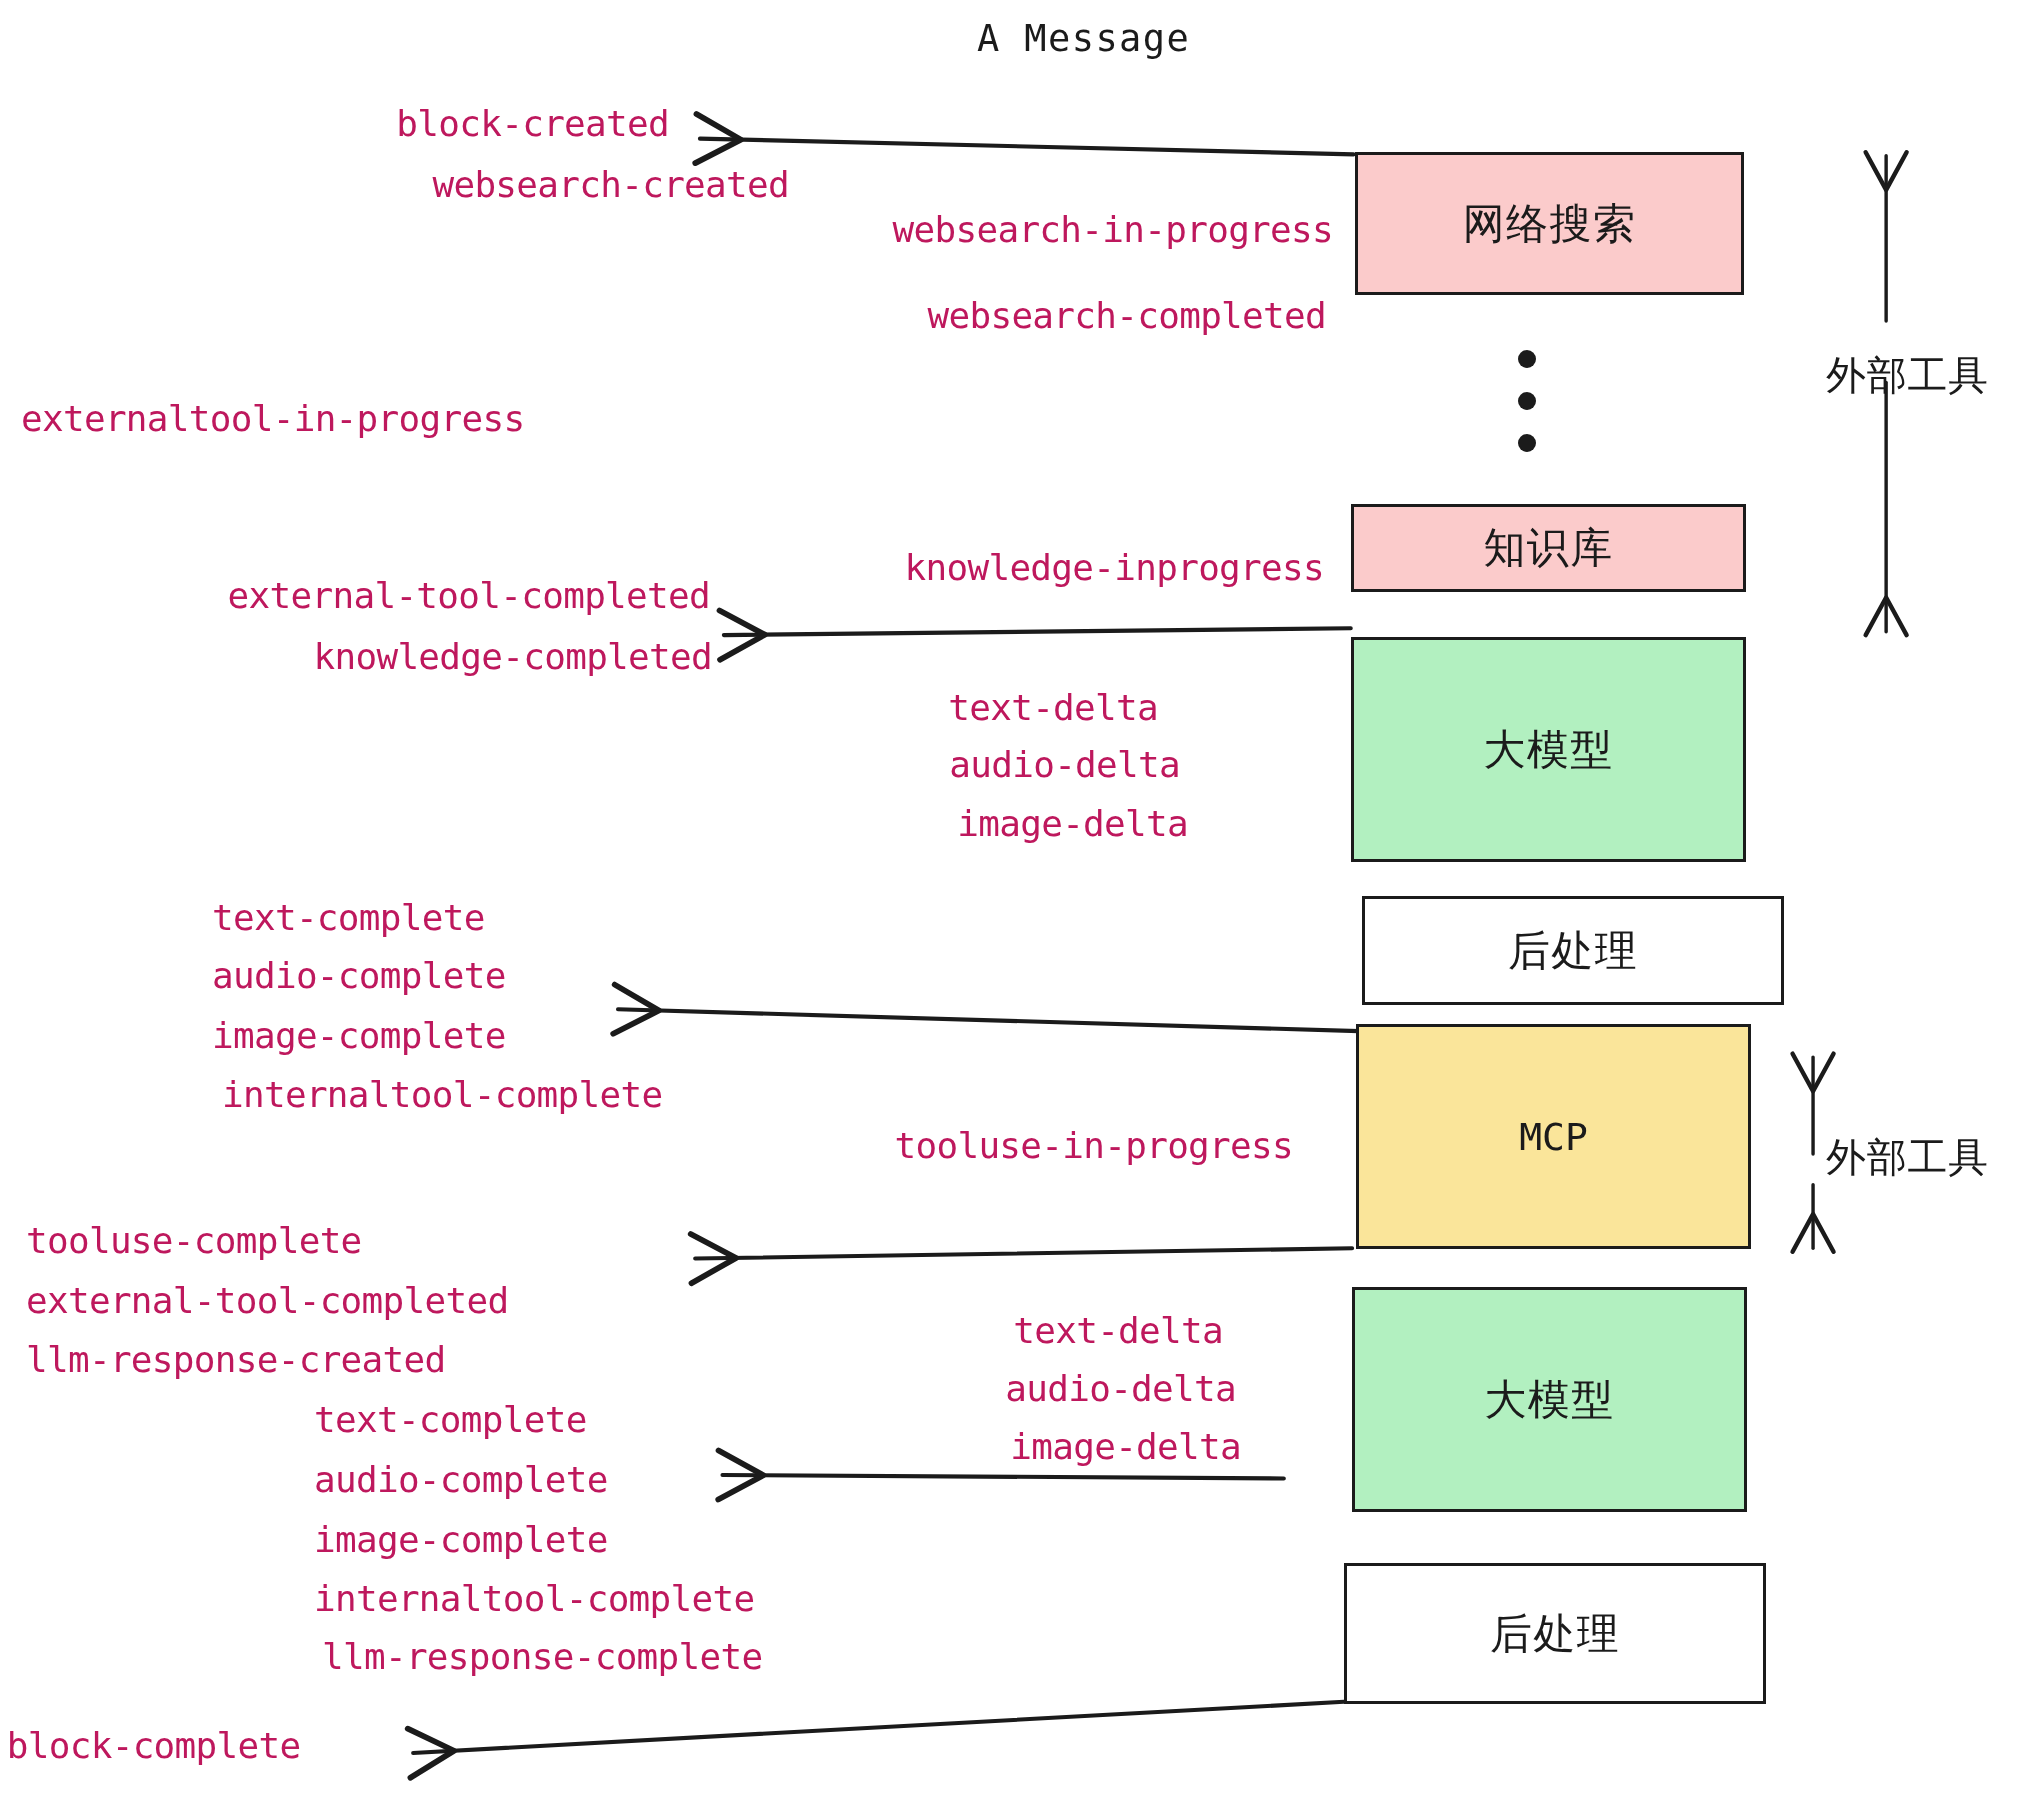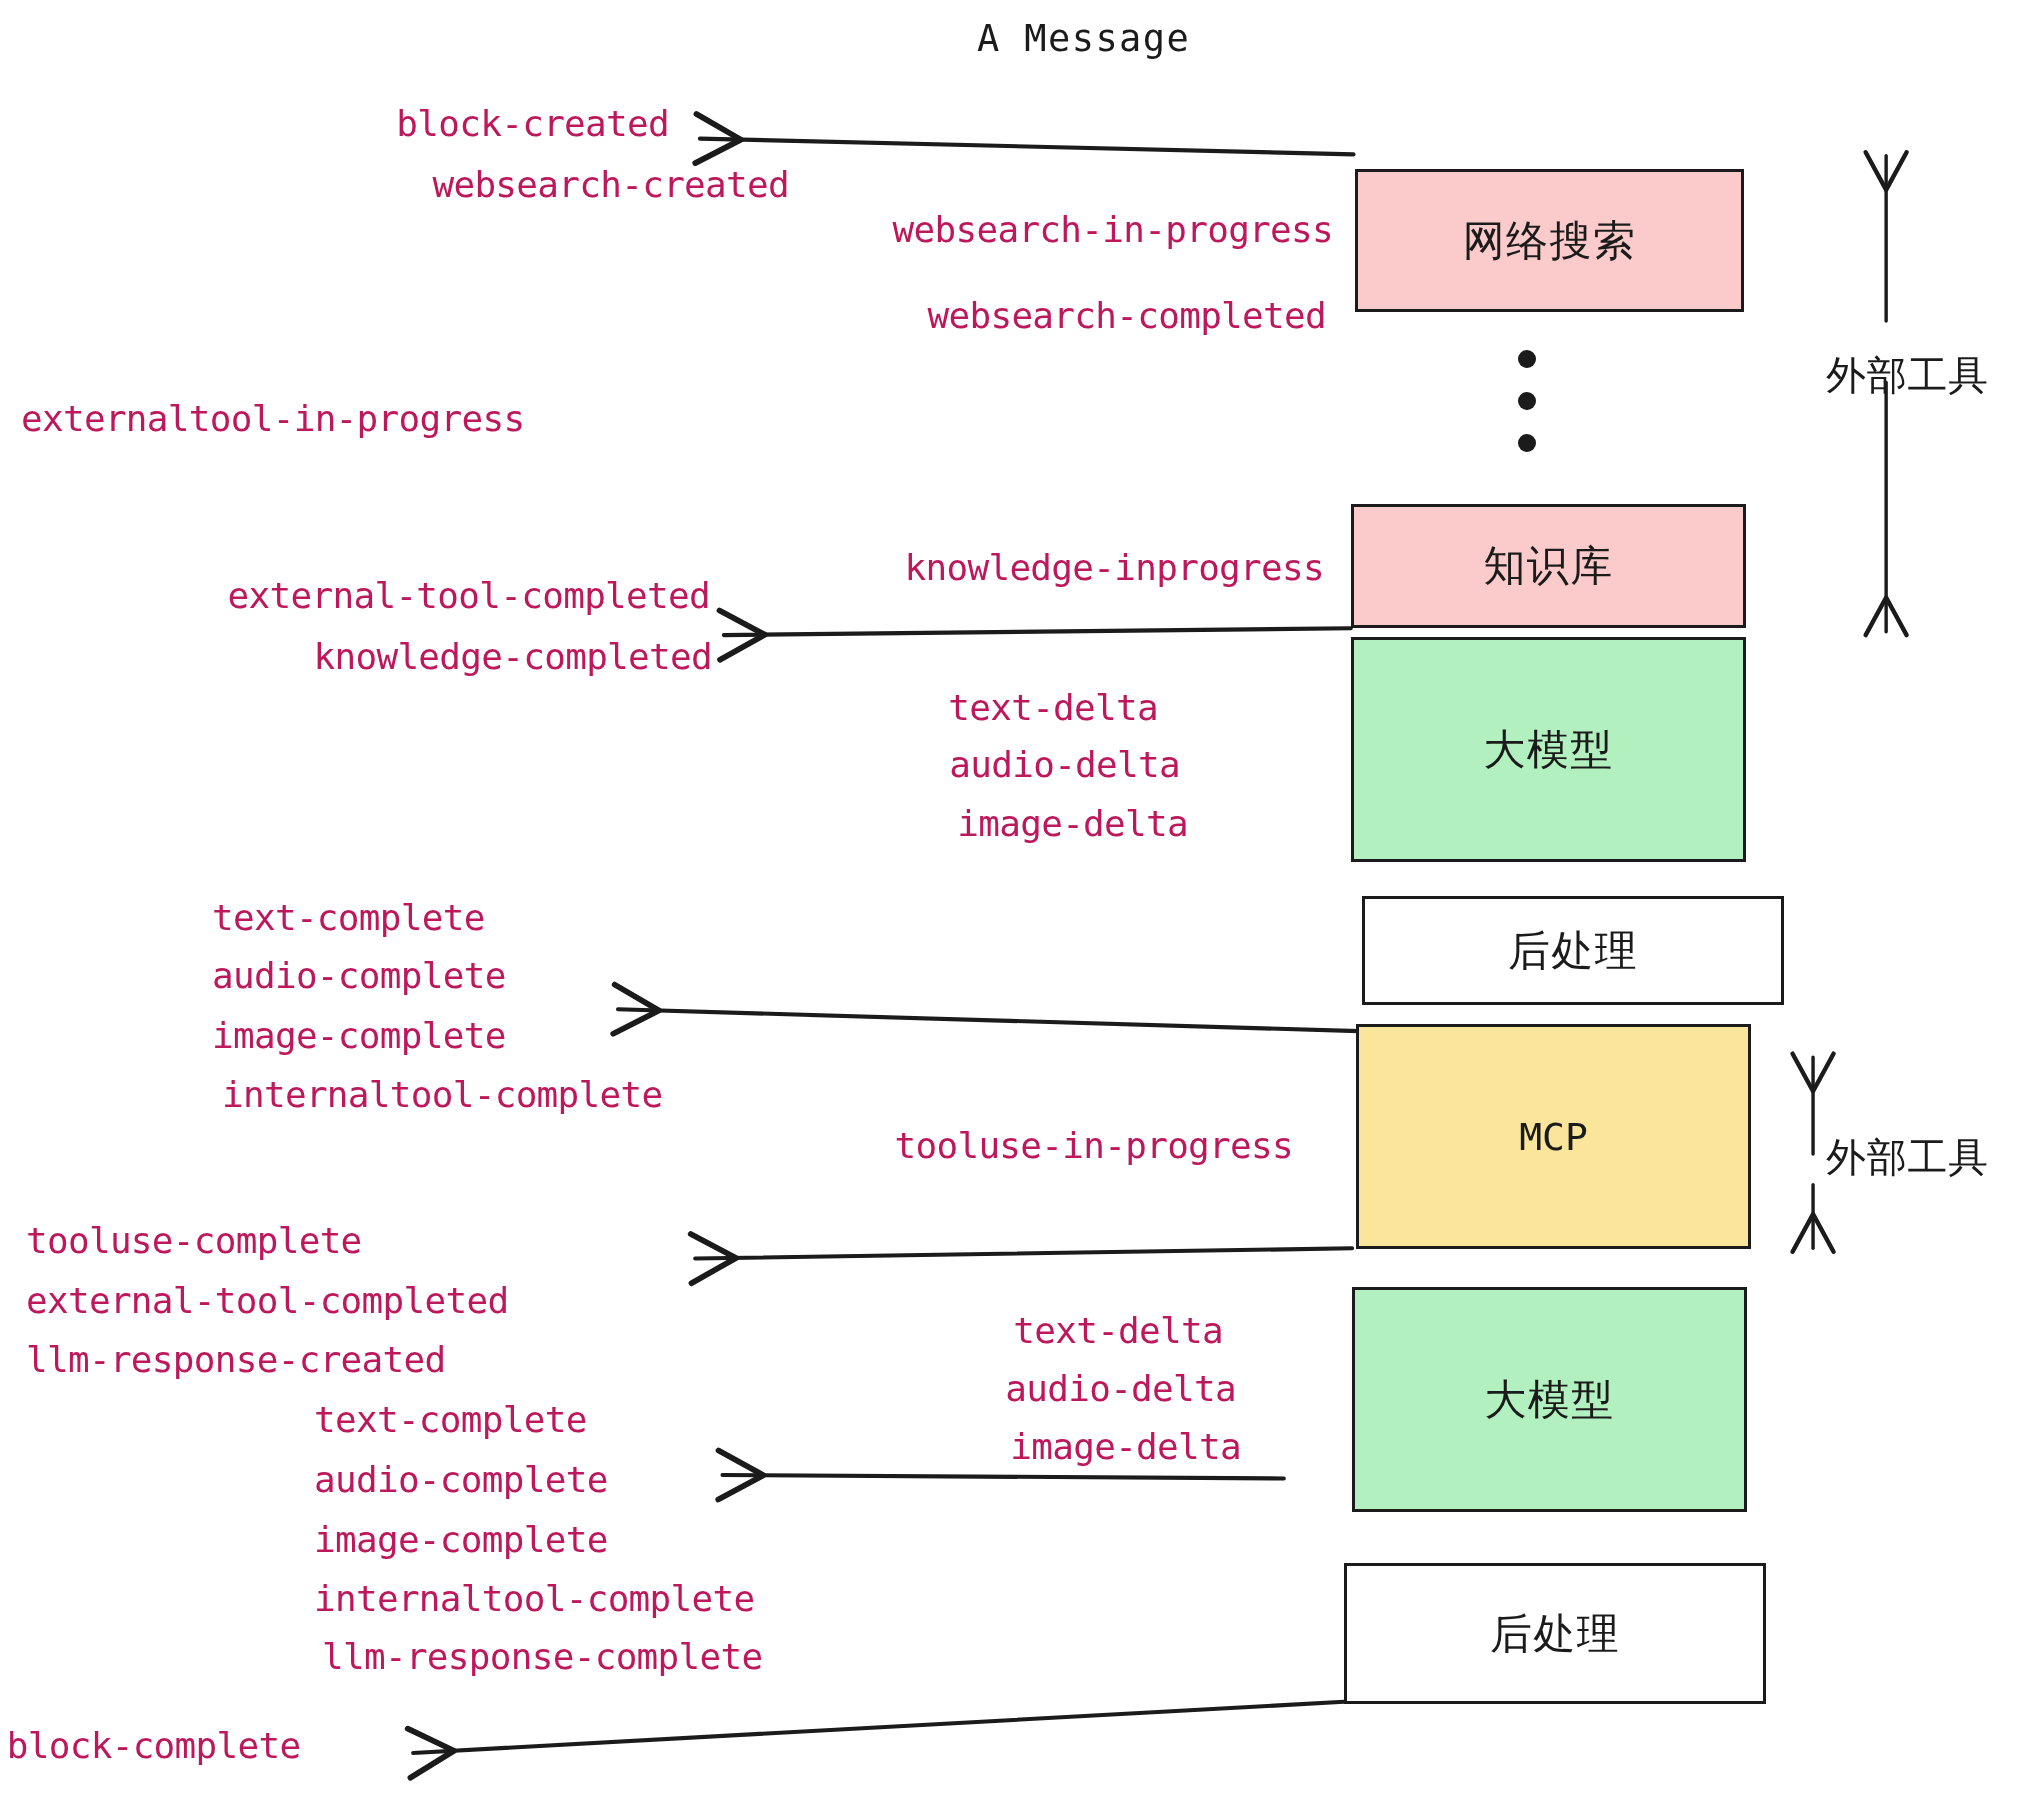--- a/index.html
+++ b/index.html
@@ -106,24 +106,24 @@
       </g>
     <g id="range-arrow-group">
         <line x1="2762" y1="470" x2="2762" y2="228" stroke="#1b1b1b" stroke-width="5" stroke-linecap="round" marker-end="url(#ahv)"></line>
         <line x1="2762" y1="560" x2="2762" y2="925" stroke="#1b1b1b" stroke-width="5" stroke-linecap="round" marker-end="url(#ahv)"></line>
         <line x1="2655" y1="1690" x2="2655" y2="1548" stroke="#1b1b1b" stroke-width="5" stroke-linecap="round" marker-end="url(#ahv)"></line>
         <line x1="2655" y1="1735" x2="2655" y2="1828" stroke="#1b1b1b" stroke-width="5" stroke-linecap="round" marker-end="url(#ahv)"></line>
       </g>
   </svg>
 
   <div id="boxes-layer">
-      <div class="box" style="left: 1355px; top: 169px; width: 389px; height: 143px; background: rgb(251, 203, 203);">
+      <div class="box" style="left: 1355px; top: 152px; width: 389px; height: 143px; background: rgb(251, 203, 203);">
         <span>网络搜索</span>
       </div>
-      <div class="box" style="left: 1351px; top: 504px; width: 395px; height: 124px; background: rgb(251, 203, 203);">
+      <div class="box" style="left: 1351px; top: 504px; width: 395px; height: 88px; background: rgb(251, 203, 203);">
         <span>知识库</span>
       </div>
       <div class="box" style="left: 1351px; top: 637px; width: 395px; height: 225px; background: rgb(178, 240, 192);">
         <span>大模型</span>
       </div>
       <div class="box" style="left: 1362px; top: 896px; width: 422px; height: 109px; background: rgb(255, 255, 255);">
         <span>后处理</span>
       </div>
       <div class="box mono" style="left: 1356px; top: 1024px; width: 395px; height: 225px; background: rgb(250, 229, 154);">
         <span>MCP</span>

